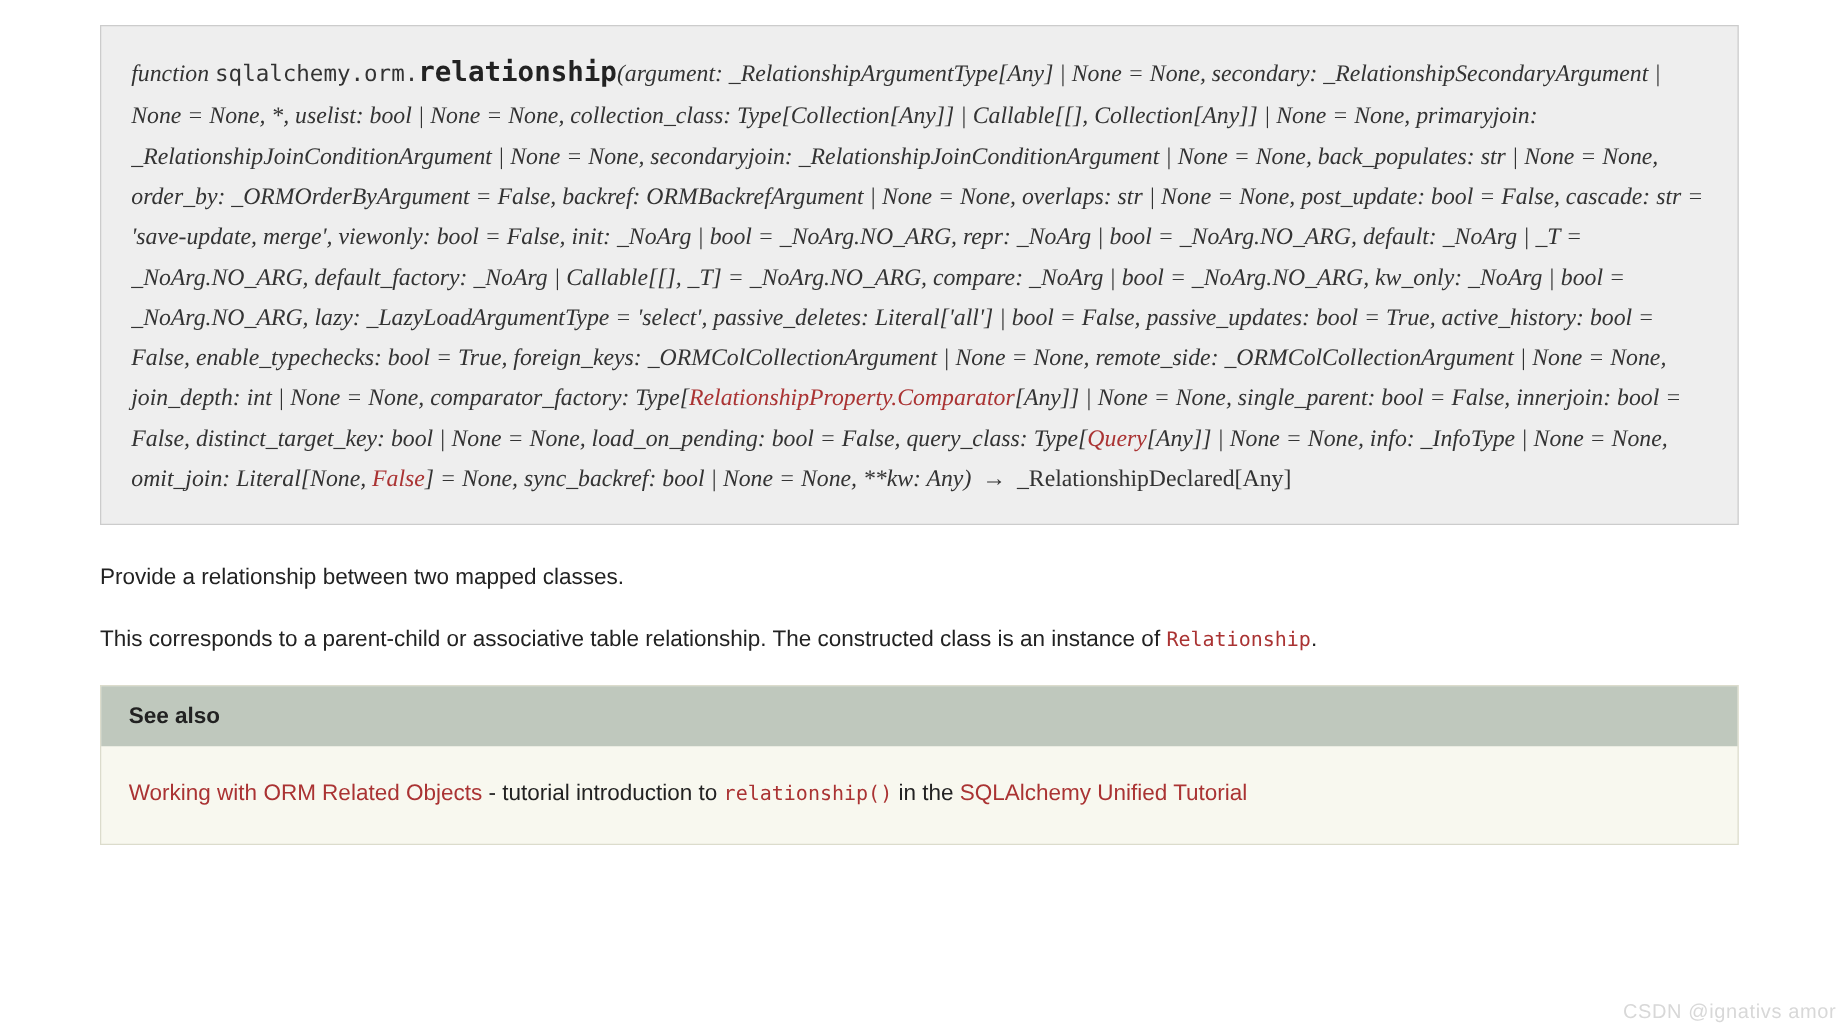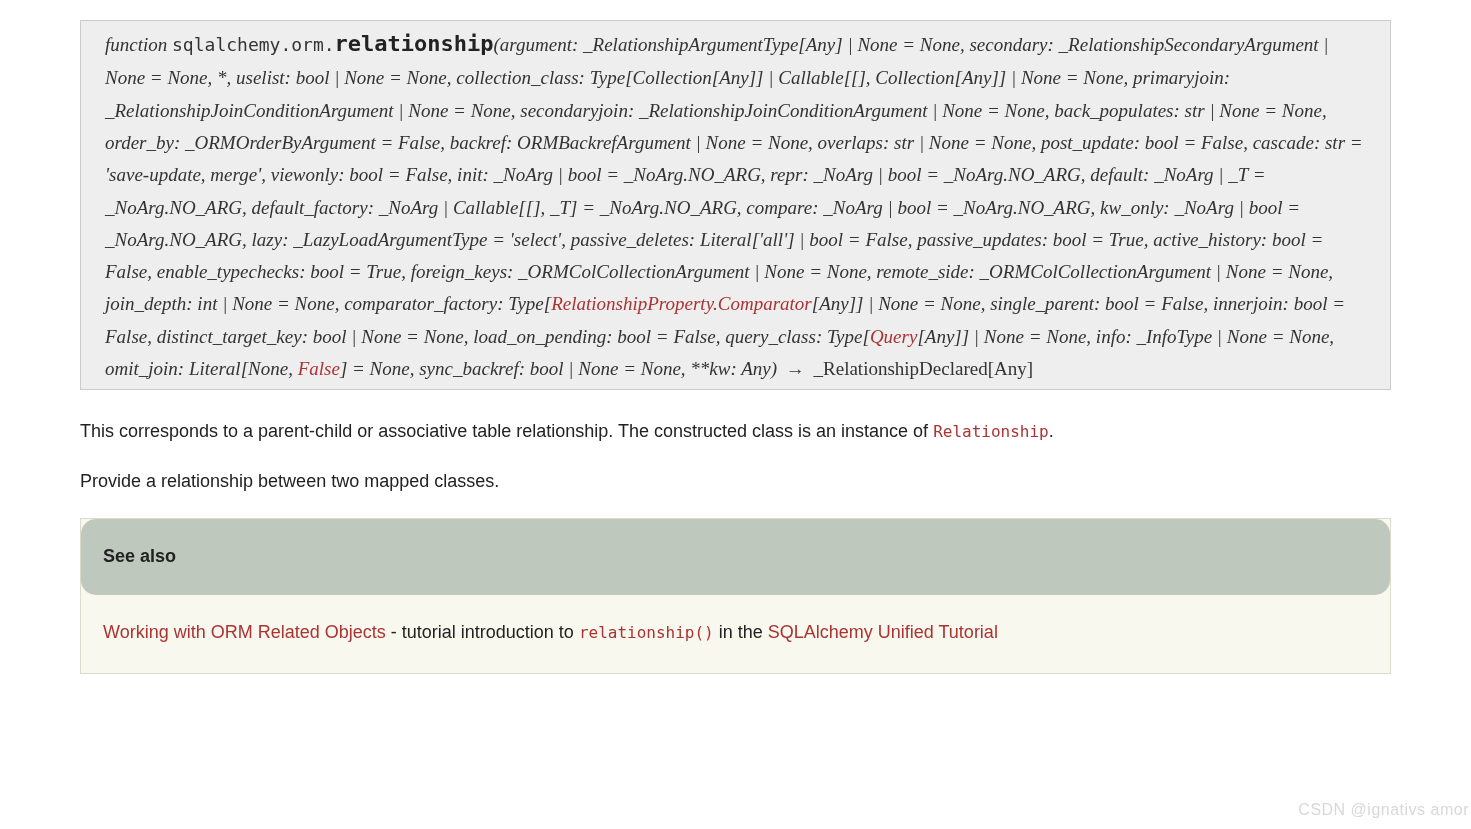--- a/index.html
+++ b/index.html
@@ -10,21 +10,21 @@
     color: #222222;
     font-size: 18px;
     line-height: 1.55;
   }
   .page {
     padding: 20px 80px 40px 80px;
   }
   .signature-box {
     border: 1px solid #cccccc;
     background: #eeeeee;
-    padding: 4px 24px;
+    padding: 19px 24px;
     margin-bottom: 28px;
     font-style: italic;
     font-family: Georgia, "Times New Roman", serif;
     font-size: 19px;
     line-height: 1.7;
     color: #333333;
   }
   .signature-box .predesc {
     font-style: italic;
   }
@@ -68,24 +68,23 @@
     font-size: 16px;
   }
   .admonition {
     background: #f8f8ef;
     border: 1px solid #dcdccc;
     margin-top: 20px;
   }
   .admonition-title {
     background: #bfc8bd;
     font-weight: 700;
-    padding: 24px 22px;
+    padding: 10px 22px;
     font-size: 18px;
     color: #222222;
-    border-radius: 15px;
   }
   .admonition-body {
     padding: 10px 22px 4px 22px;
     border-radius: 18px;
   }
   .admonition-body p {
     margin: 14px 0 22px 0;
   }
   .admonition-body a {
     color: #aa3333;
@@ -107,24 +106,24 @@
 
 <div class="page">
 
   <div class="signature-box">
     <span class="predesc">function </span><span class="module">sqlalchemy.orm.</span><span class="descname">relationship</span><span class="sig-plain">(argument: _RelationshipArgumentType[Any] | None = None, secondary: _RelationshipSecondaryArgument | None = None, *, uselist: bool | None = None, collection_class: Type[Collection[Any]] | Callable[[], Collection[Any]] | None = None, primaryjoin: _RelationshipJoinConditionArgument | None = None, secondaryjoin: _RelationshipJoinConditionArgument | None = None, back_populates: str | None = None, order_by: _ORMOrderByArgument = False, backref: ORMBackrefArgument | None = None, overlaps: str | None = None, post_update: bool = False, cascade: str = 'save-update, merge', viewonly: bool = False, init: _NoArg | bool = _NoArg.NO_ARG, repr: _NoArg | bool = _NoArg.NO_ARG, default: _NoArg | _T = _NoArg.NO_ARG, default_factory: _NoArg | Callable[[], _T] = _NoArg.NO_ARG, compare: _NoArg | bool = _NoArg.NO_ARG, kw_only: _NoArg | bool = _NoArg.NO_ARG, lazy: _LazyLoadArgumentType = 'select', passive_deletes: Literal['all'] | bool = False, passive_updates: bool = True, active_history: bool = False, enable_typechecks: bool = True, foreign_keys: _ORMColCollectionArgument | None = None, remote_side: _ORMColCollectionArgument | None = None, join_depth: int | None = None, comparator_factory: Type[</span><a href="#" class="xlink">RelationshipProperty.Comparator</a><span class="sig-plain">[Any]] | None = None, single_parent: bool = False, innerjoin: bool = False, distinct_target_key: bool | None = None, load_on_pending: bool = False, query_class: Type[</span><a href="#" class="xlink">Query</a><span class="sig-plain">[Any]] | None = None, info: _InfoType | None = None, omit_join: Literal[None, </span><a href="#" class="xlink">False</a><span class="sig-plain">] = None, sync_backref: bool | None = None, **kw: Any)</span>
     <span class="arrow">→</span>
     <span class="return-type">_RelationshipDeclared[Any]</span>
   </div>
 
   <div class="description">
+    <p>Provide a relationship between two mapped classes.</p>
     <p>
       <span>This corresponds to a parent-child or associative table relationship. The constructed class is an instance of </span><span class="code-literal">Relationship</span><span>.</span>
     </p>
-    <p>Provide a relationship between two mapped classes.</p>
   </div>
 
   <div class="admonition">
     <div class="admonition-title">See also</div>
     <div class="admonition-body">
       <p>
         <a href="#">Working with ORM Related Objects</a><span> - tutorial introduction to </span><span class="code-literal">relationship()</span><span> in the </span><a href="#">SQLAlchemy Unified Tutorial</a>
       </p>
     </div>
   </div>

